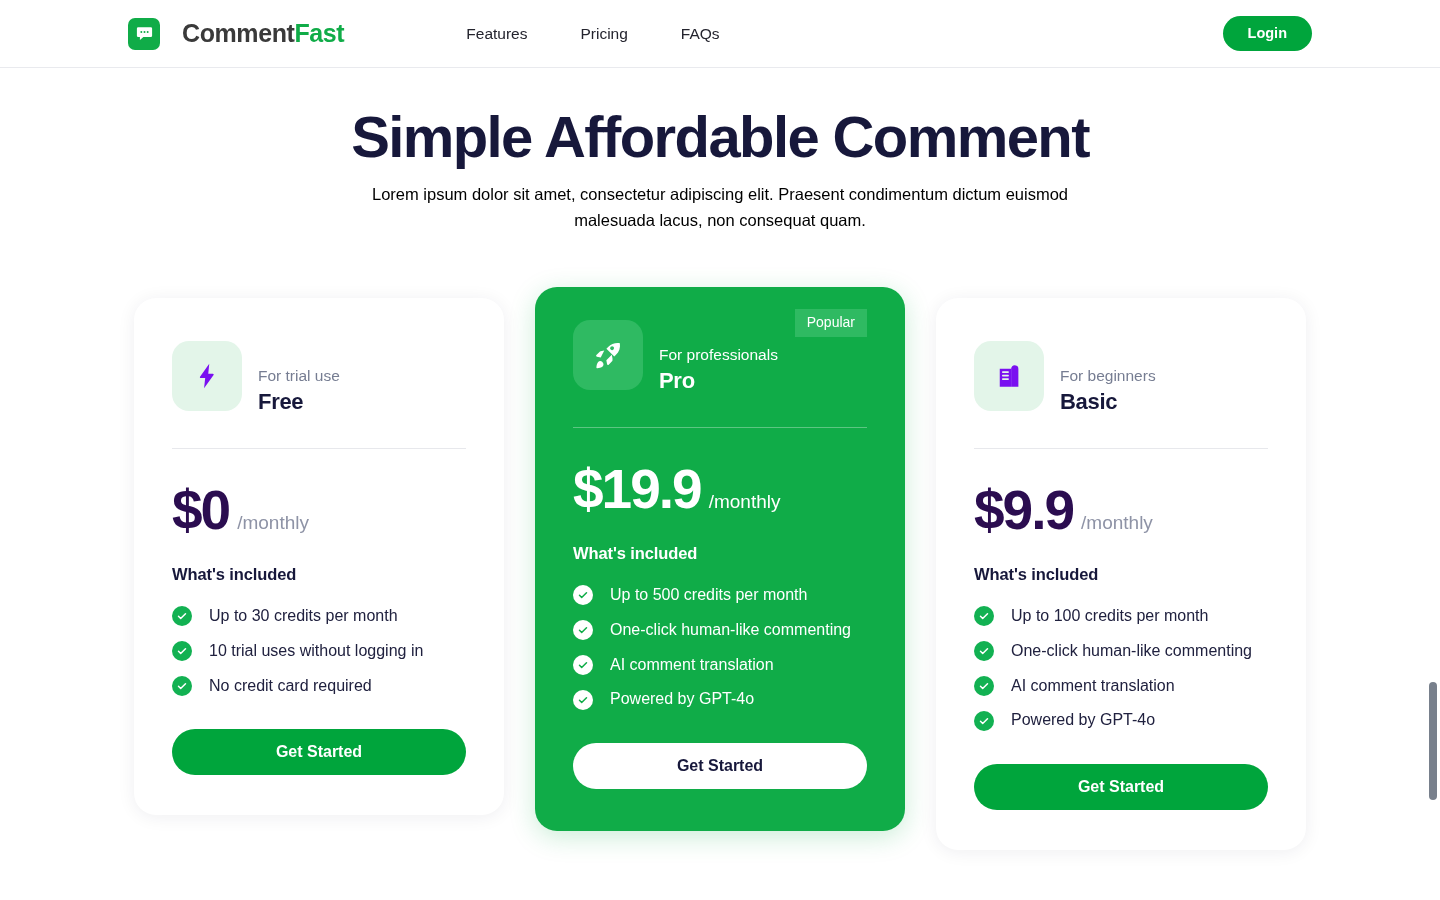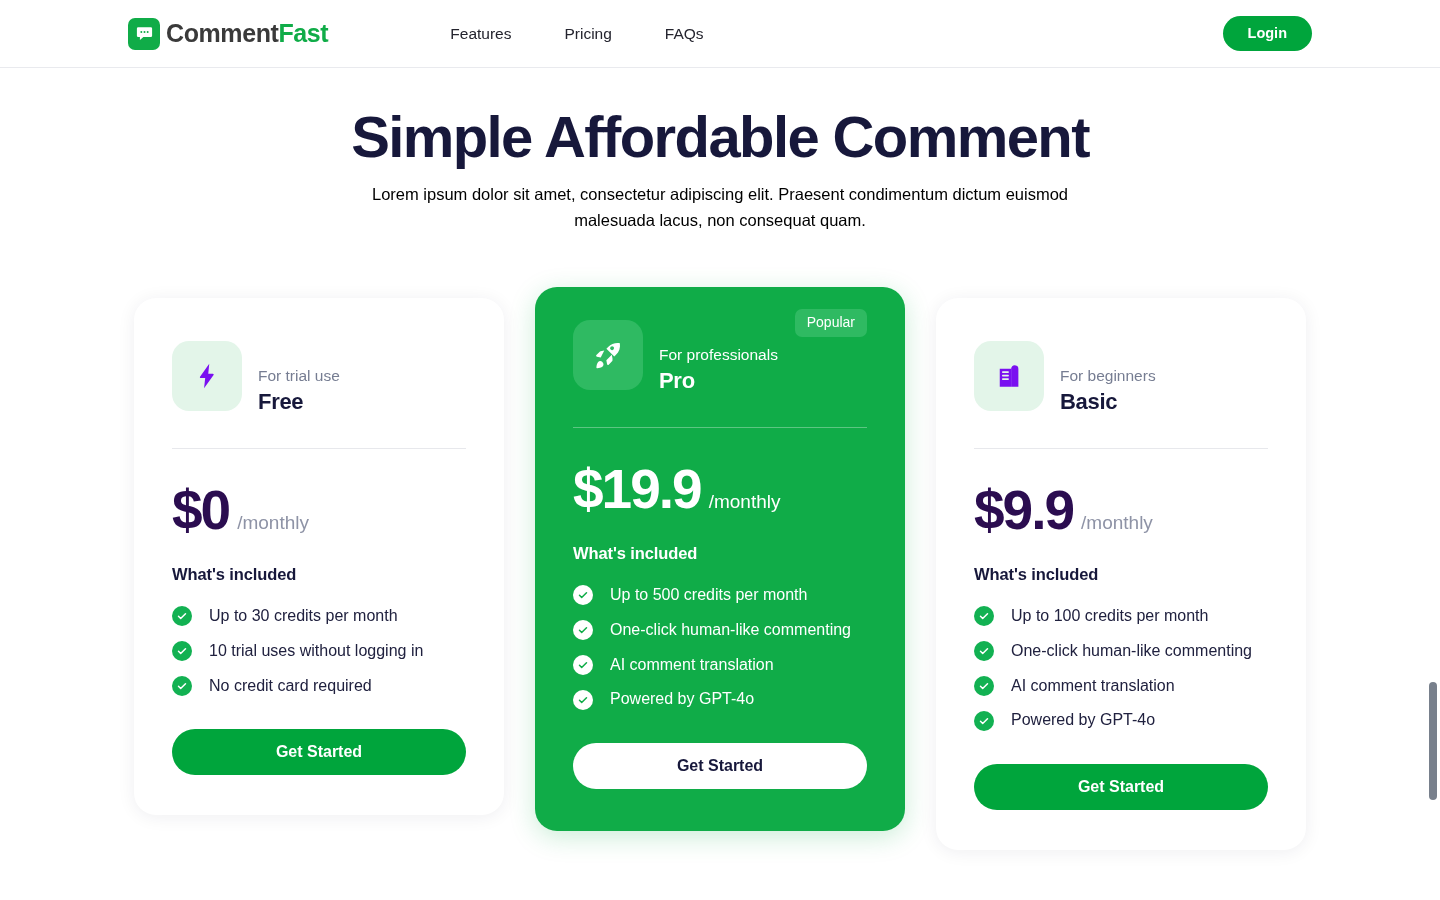--- a/index.html
+++ b/index.html
@@ -25,21 +25,21 @@
     display: flex;
     align-items: center;
     padding: 0 128px 0 128px;
     background: #fff;
     position: relative;
   }
 
   .brand {
     display: flex;
     align-items: center;
-    gap: 6px;
+    gap: 22px;
     text-decoration: none;
   }
 
   .brand-mark {
     width: 32px;
     height: 32px;
     border-radius: 7px;
     background: #10ac48;
     display: flex;
     align-items: center;
@@ -179,21 +179,21 @@
 
   .popular-badge {
     position: absolute;
     top: 22px;
     right: 38px;
     background: #2fba62;
     color: #ffffff;
     font-size: 14px;
     font-weight: 500;
     padding: 5px 12px;
-    border-radius: 7px;
+    border-radius: 0;
     line-height: 1.25;
   }
 
   .plan-divider {
     height: 1px;
     background: #e7e8ec;
     margin: 33px 0 0;
   }
   .featured .plan-divider { background: rgba(255,255,255,0.32); }
 

